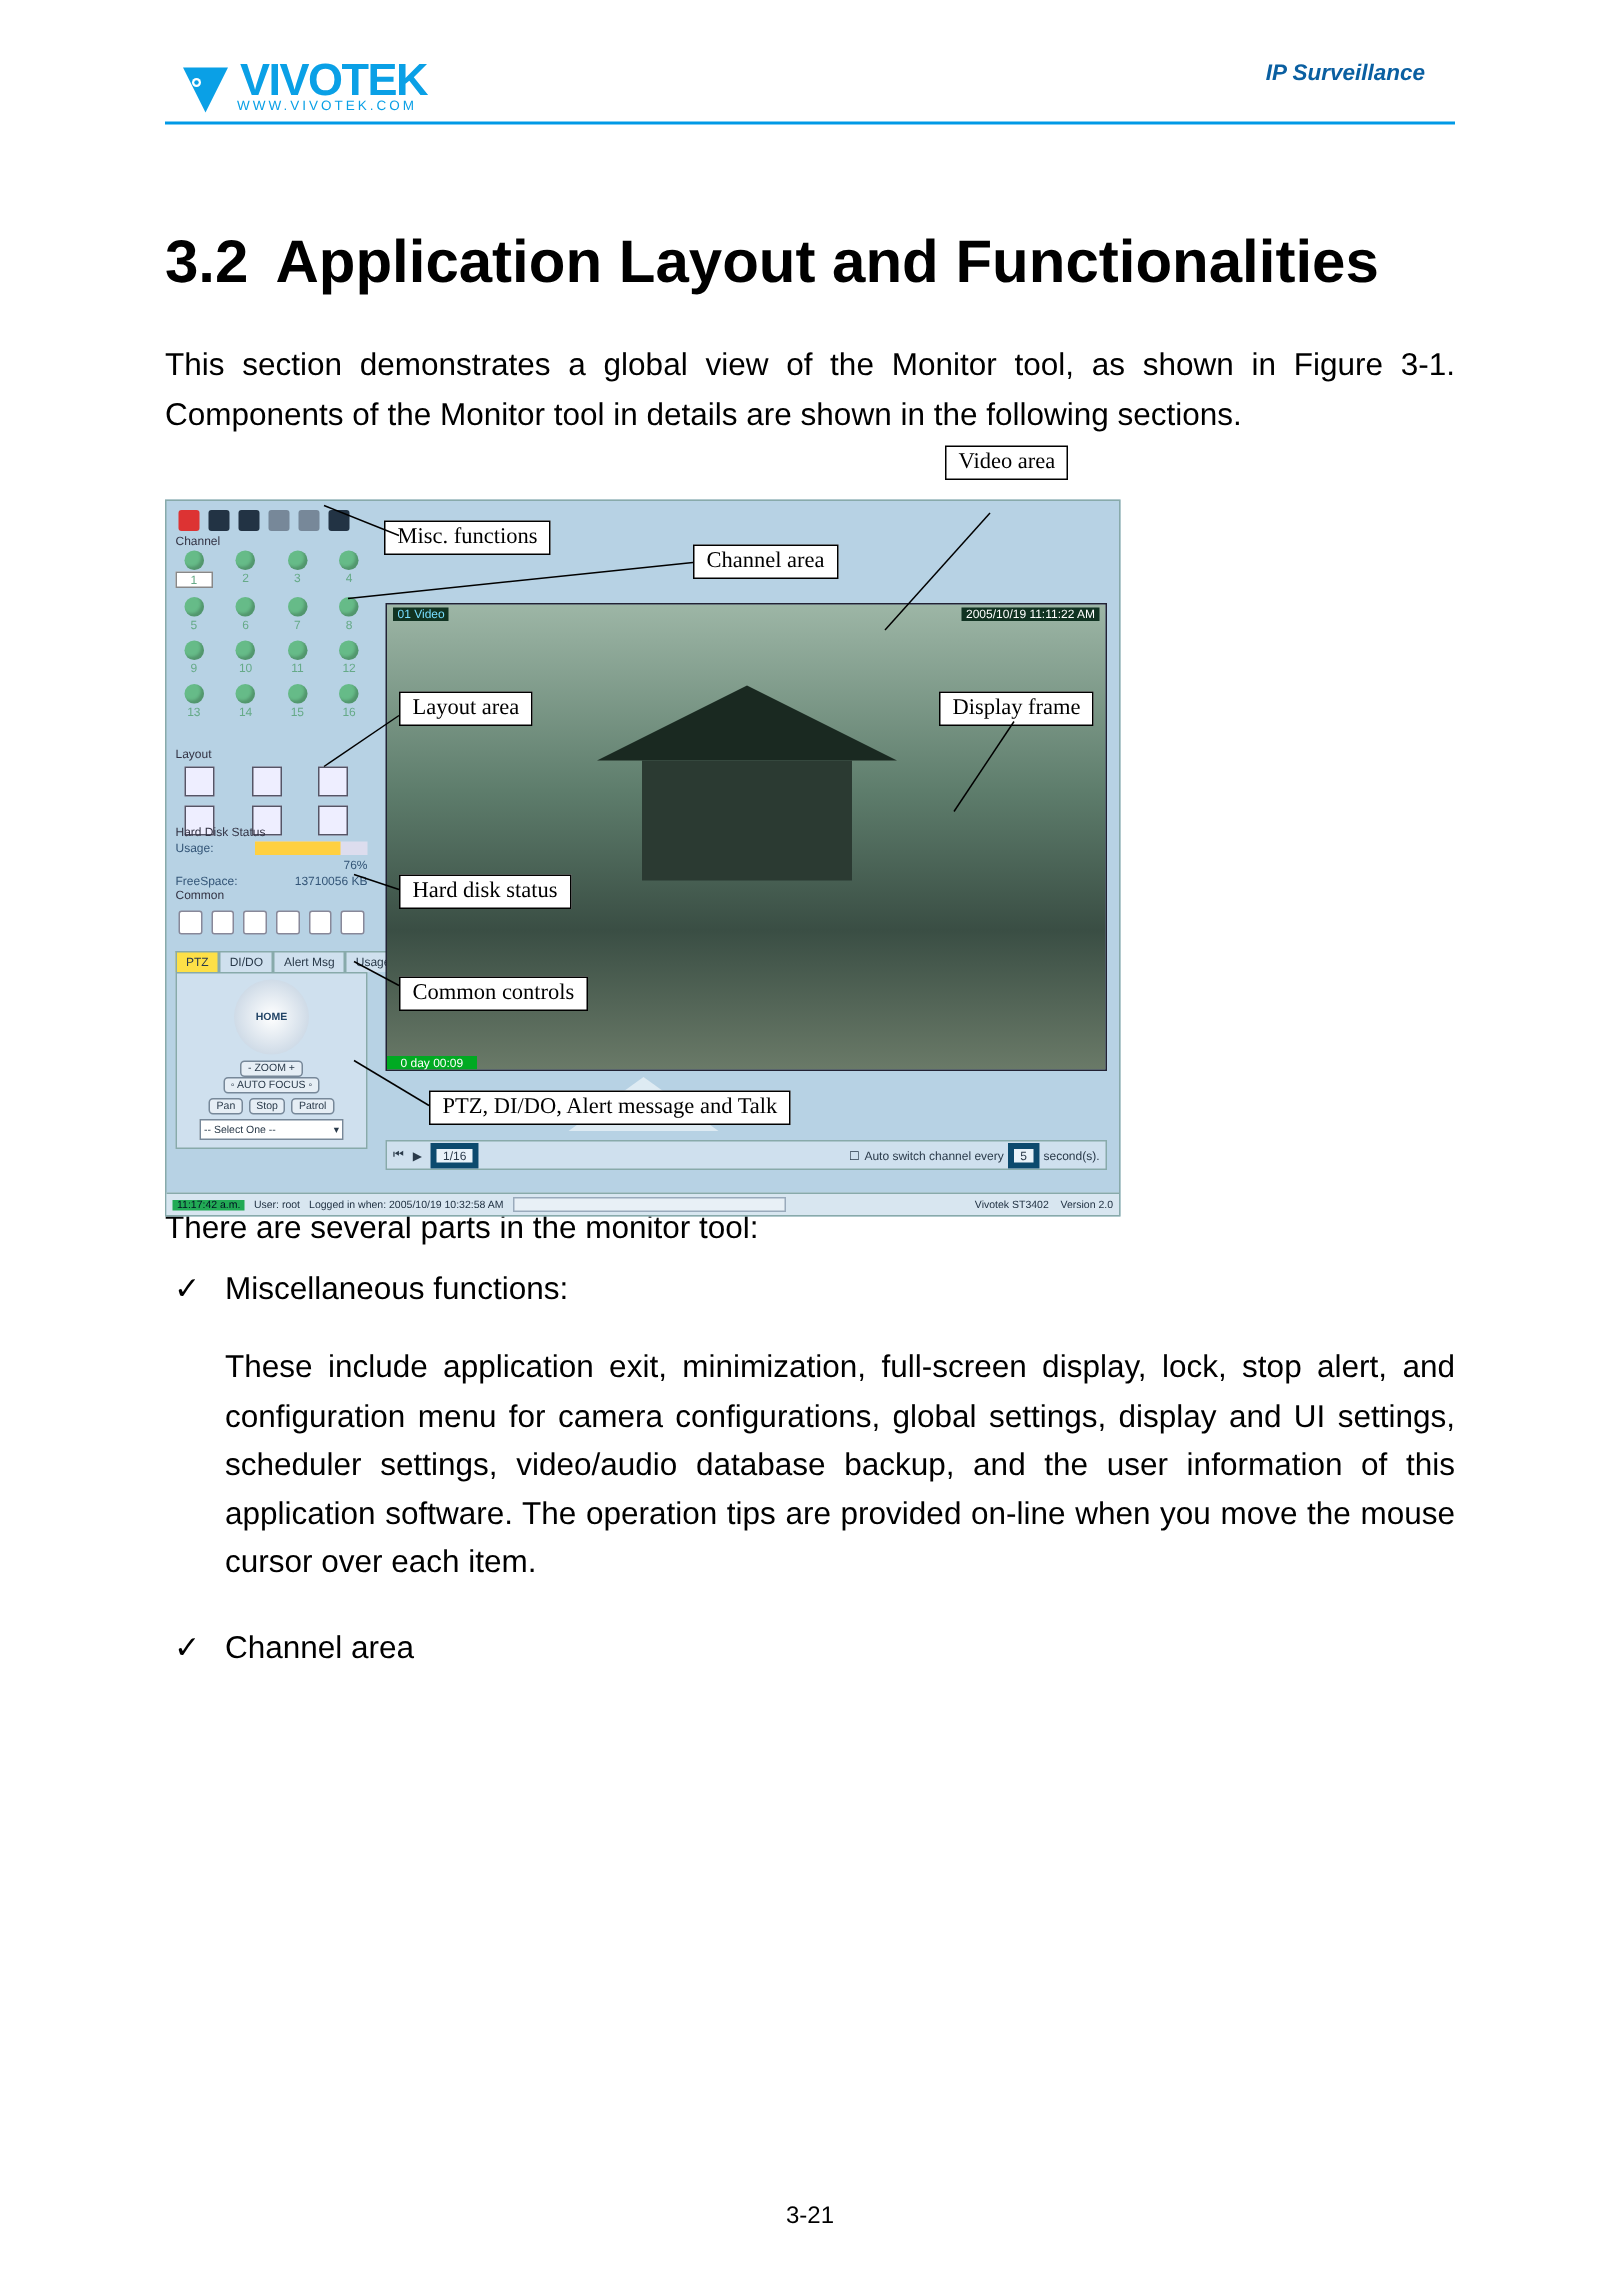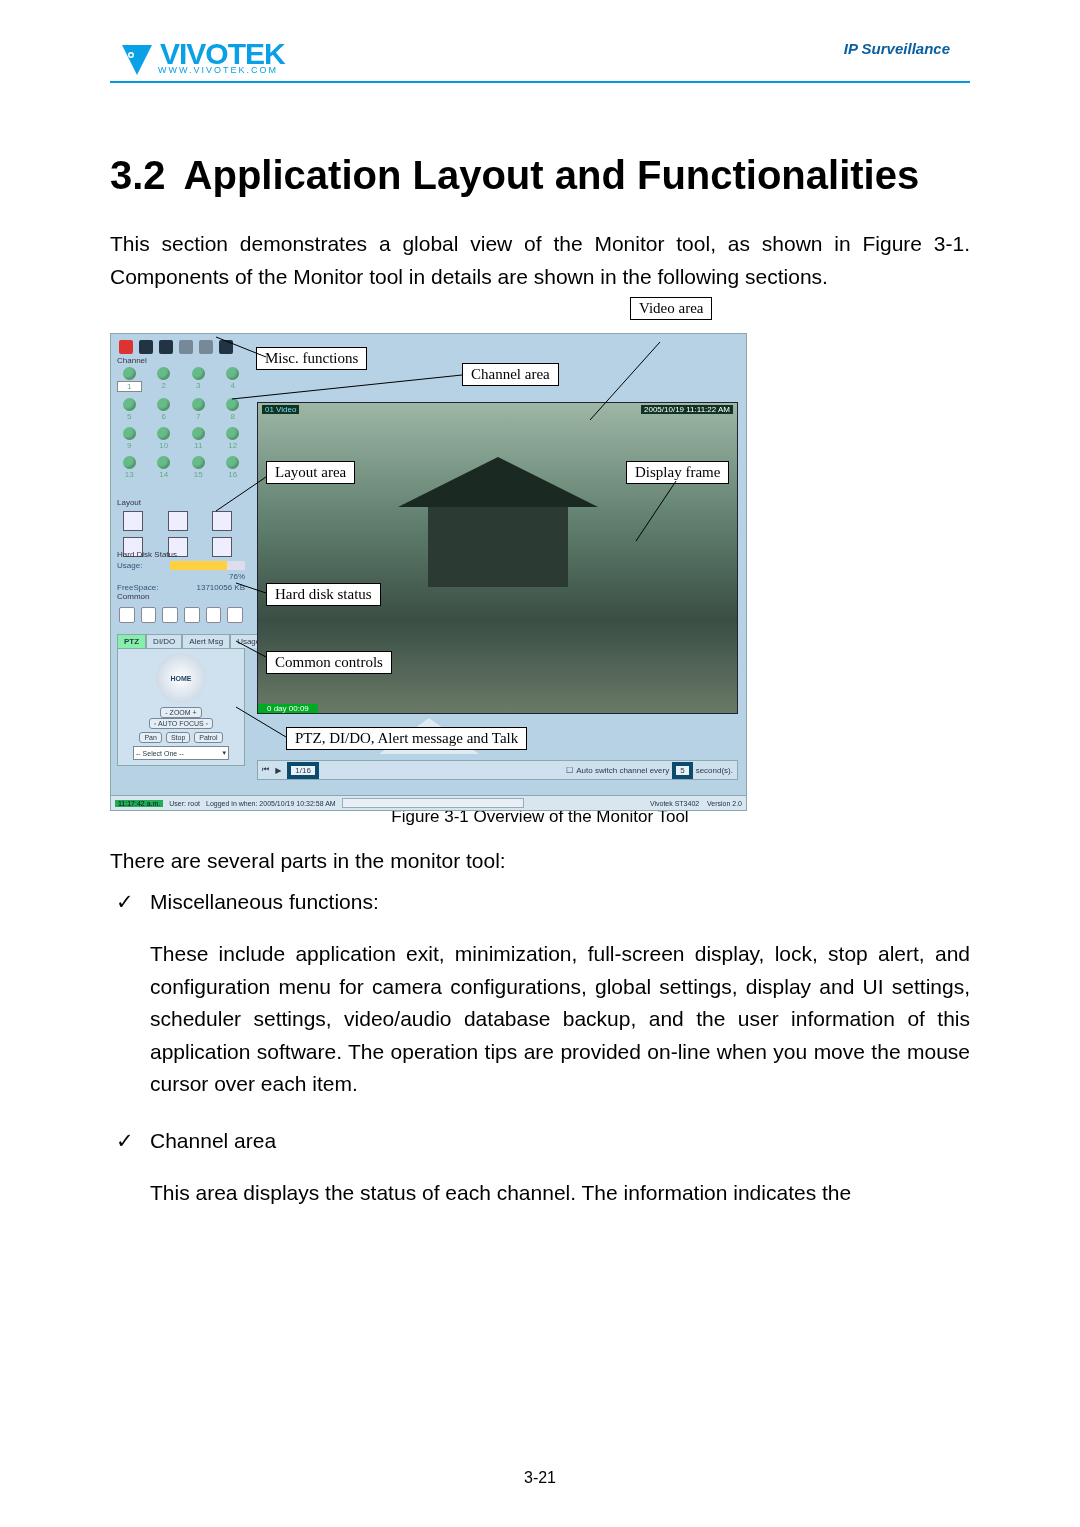--- a/index.html
+++ b/index.html
@@ -141,21 +141,21 @@
     width: 128px;
   }
   .common-row { display:flex; gap:6px; padding:4px 2px;}
   .cm-ic { width:14px; height:14px; background:#fff; border:1px solid #889; border-radius:2px;}
   .tabs {
     position: absolute;
     top: 300px; left: 6px;
     display:flex; gap:0;
   }
   .tab { font-size:8px; padding:2px 6px; background:#cfe0ee; border:1px solid #8aa; border-bottom:none;}
-  .tab.active { background:#86efac;font-weight:bold; }
+  .tab.active { background:#fde047; }
   .ptz-panel {
     position: absolute;
     top: 314px; left: 6px;
     width: 128px; height: 118px;
     background:#cfe0ee; border:1px solid #8aa;
     box-sizing:border-box;
     display:flex; flex-direction:column; align-items:center; padding:4px;
   }
   .ptz-dial { width:50px; height:50px; border-radius:50%; background:radial-gradient(#fff,#bcd); position:relative; display:flex; align-items:center; justify-content:center; font-size:7px; font-weight:bold; color:#246;}
   .ptz-btnrow { display:flex; gap:4px; margin-top:3px;}
@@ -498,29 +498,27 @@
     </div>
     <div class="callout" style="left:176px; top:416px;">
       <div class="box">PTZ, DI/DO, Alert message and Talk</div>
       <svg width="60" height="40" style="left:-50px; top:-20px;">
           <line x1="50" y1="30" x2="0" y2="0" stroke="#000"></line>
         </svg>
     </div>
 
   </div>
 
-  <div class="figure-caption">Figure 3-1 Overview of the Monitor Tool</div>
 
   <p class="body" style="margin-bottom:8px;">There are several parts in the monitor tool:</p>
 
   <ul class="check" id="bullets">
       <li>
         <span class="lead">Miscellaneous functions:</span>
         <div class="desc">These include application exit, minimization, full-screen display, lock, stop alert, and configuration menu for camera configurations, global settings, display and UI settings, scheduler settings, video/audio database backup, and the user information of this application software. The operation tips are provided on-line when you move the mouse cursor over each item.</div>
       </li>
       <li>
         <span class="lead">Channel area</span>
-        <div class="desc">This area displays the status of each channel. The information indicates the</div>
       </li>
     </ul>
 
   <div class="page-num">3-21</div>
 </div>
 
 </body></html>

